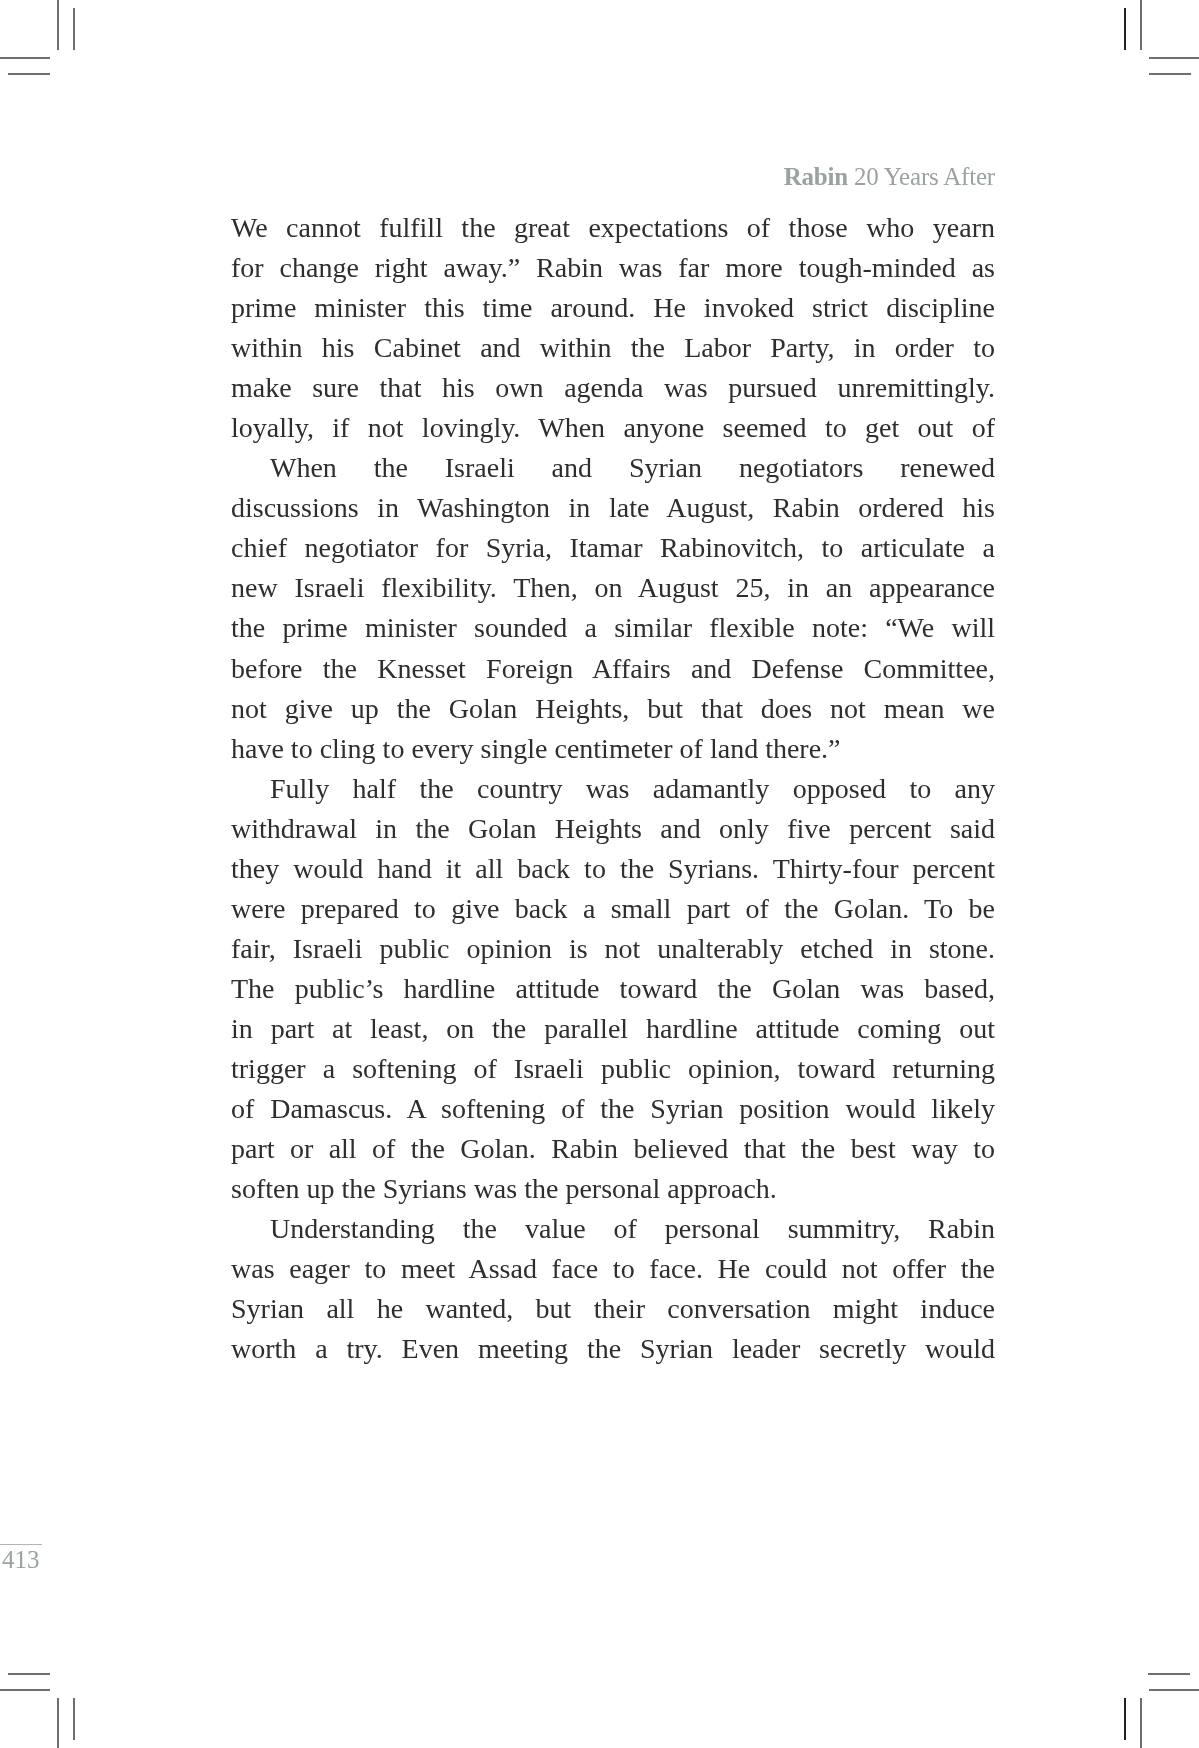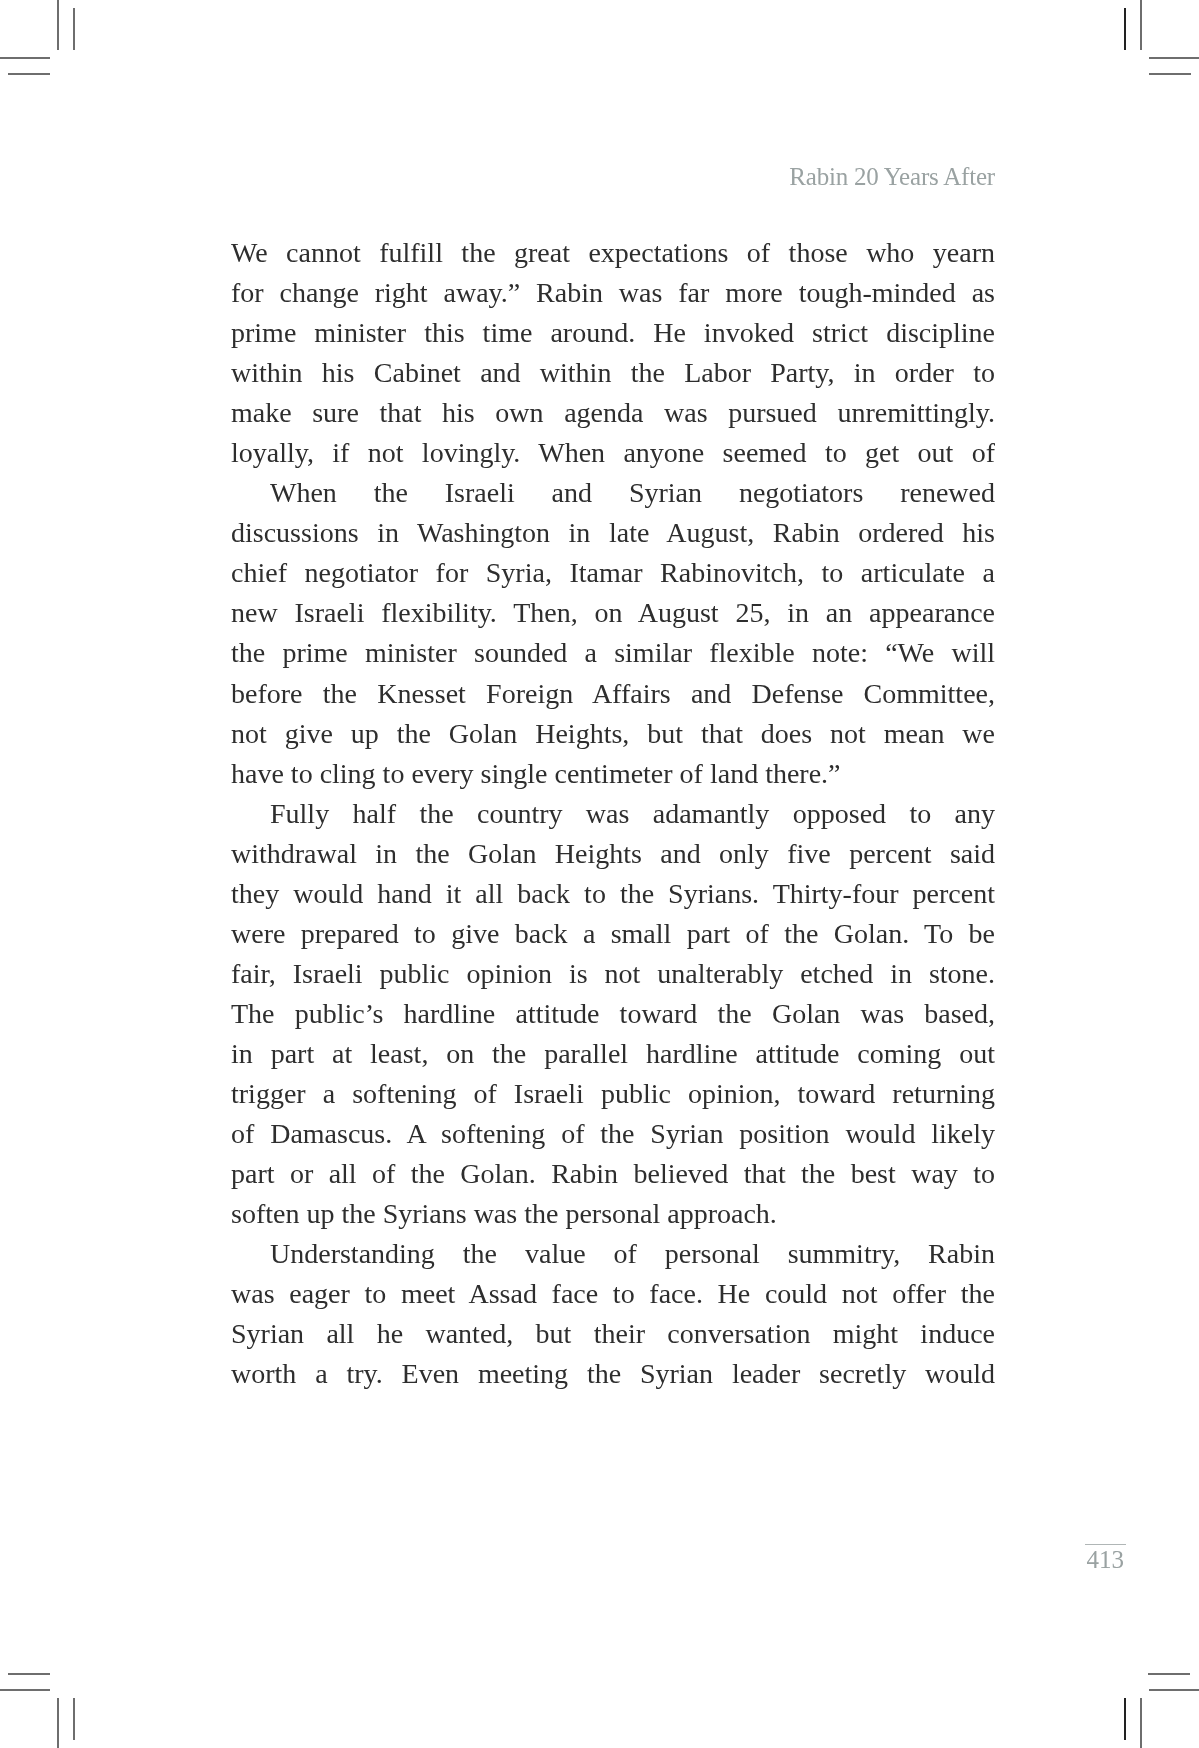--- a/index.html
+++ b/index.html
@@ -3,33 +3,33 @@
   <meta charset="utf-8">
   <style>
     html, body { margin: 0; padding: 0; background: #ffffff; }
     body { width: 1199px; height: 1748px; position: relative; overflow: hidden; }
     .crop { position: absolute; background: #6e6e6e; }
     .running-head {
       position: absolute; top: 163px; right: 204px;
       font-family: "Liberation Serif", serif; font-size: 25px; color: #9aa2a2;
       white-space: nowrap; letter-spacing: -0.2px;
     }
-    .running-head b { font-weight: normal; margin-left: 11px; }
+    .running-head b { font-weight: bold; margin-left: 11px; }
     .body-text {
-      position: absolute; left: 231px; top: 233px; width: 764px;
+      position: absolute; left: 231px; top: 208px; width: 764px;
       font-family: "Liberation Serif", serif; font-size: 28px; color: #2e2e2e;
     }
     .line {
       height: 40.05px; line-height: 40px; white-space: nowrap;
       text-align: justify; text-align-last: justify; overflow: hidden;
     }
     .line.last { text-align-last: left; }
     .line.indent { padding-left: 39px; }
     .folio {
-      position: absolute; top: 1544px; left: 16px; width: 1110px; text-align: right;
+      position: absolute; top: 1544px; left: 0; width: 1110px; text-align: left;
       font-family: "Liberation Serif", serif; font-size: 25px; color: #9aa2a2;
     }
     .folio span { display: inline-block; border-top: 1.5px solid #b0b6b6; padding: 0 2px; line-height: 30px; }
   </style>
 </head>
 <body>
 
 <div>
 
   <div class="crop" style="left:57px;top:0;width:2px;height:50px;"></div>

